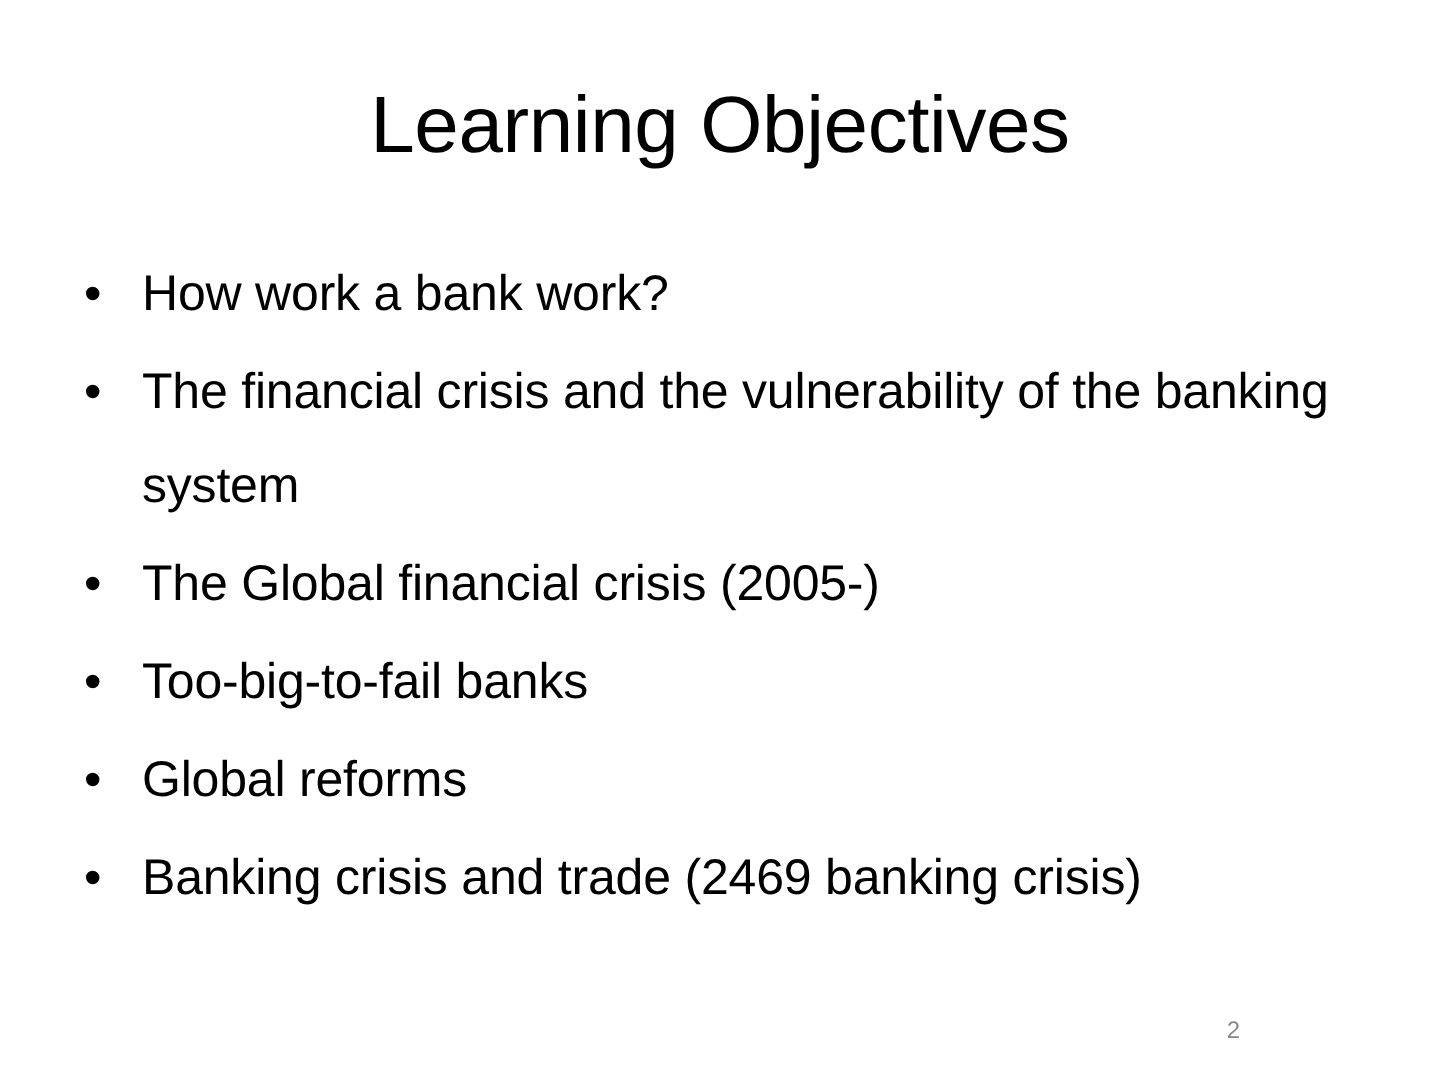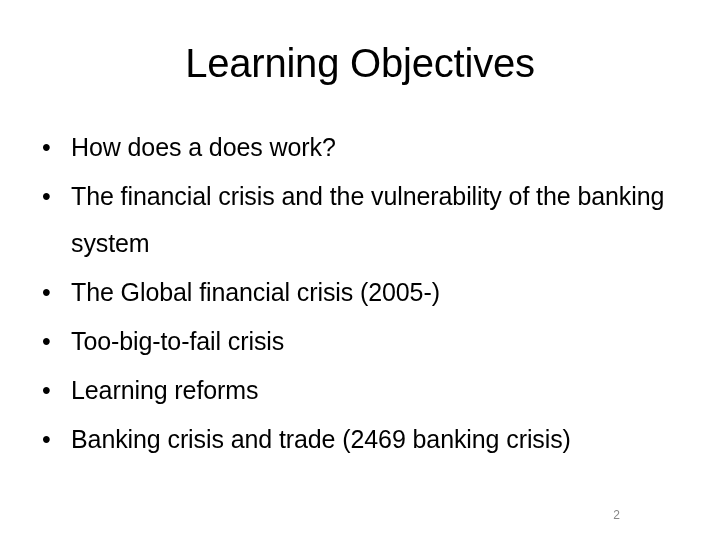--- a/index.html
+++ b/index.html
@@ -76,41 +76,41 @@
 <body>
 
 <div id="slide">
 
   <div id="slide-title">Learning Objectives</div>
 
   <ul id="bullet-list">
 
     <li class="bullet-item">
       <span class="bullet-marker">•</span>
-      <span class="bullet-text">How does a does work?</span>
+      <span class="bullet-text">How work a bank work?</span>
     </li>
 
     <li class="bullet-item">
       <span class="bullet-marker">•</span>
       <span class="bullet-text">The financial crisis and the vulnerability of the banking system</span>
     </li>
 
     <li class="bullet-item">
       <span class="bullet-marker">•</span>
       <span class="bullet-text">The Global financial crisis (2005-)</span>
     </li>
 
     <li class="bullet-item">
       <span class="bullet-marker">•</span>
-      <span class="bullet-text">Too-big-to-fail crisis</span>
+      <span class="bullet-text">Too-big-to-fail banks</span>
     </li>
 
     <li class="bullet-item">
       <span class="bullet-marker">•</span>
-      <span class="bullet-text">Learning reforms</span>
+      <span class="bullet-text">Global reforms</span>
     </li>
 
     <li class="bullet-item">
       <span class="bullet-marker">•</span>
       <span class="bullet-text">Banking crisis and trade (2469 banking crisis)</span>
     </li>
 
   </ul>
 
   <div id="page-number">2</div>

